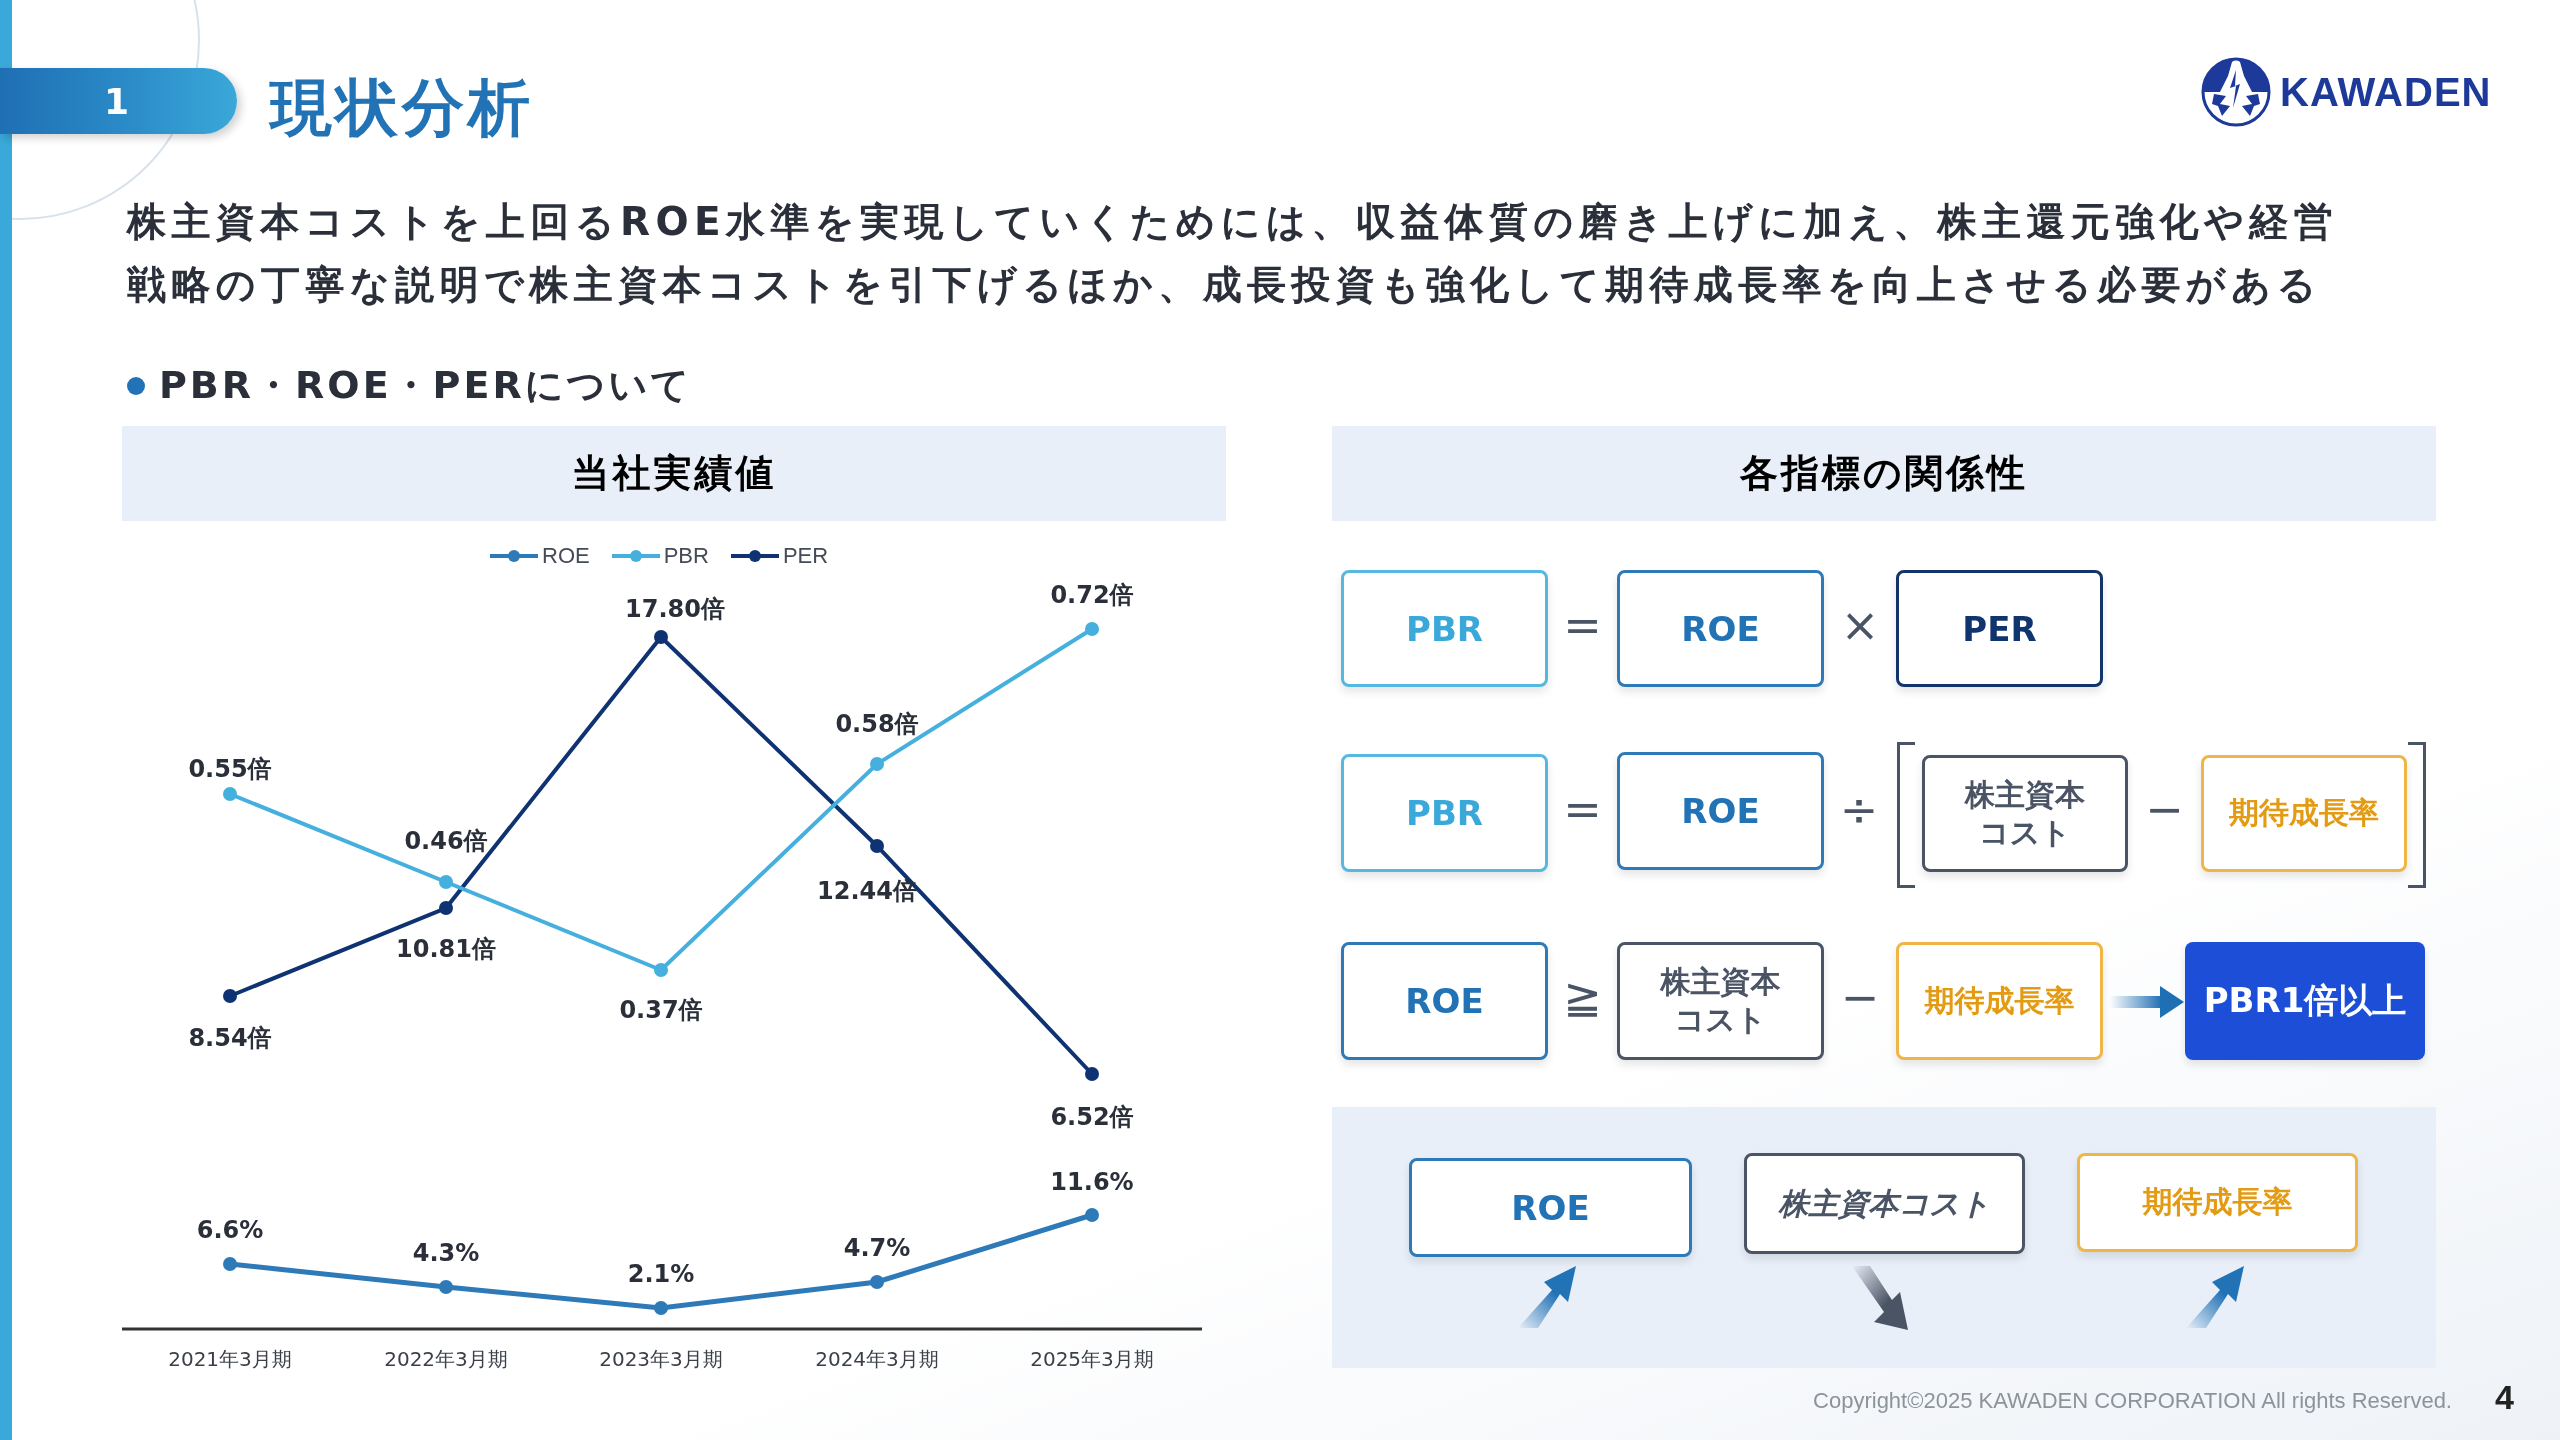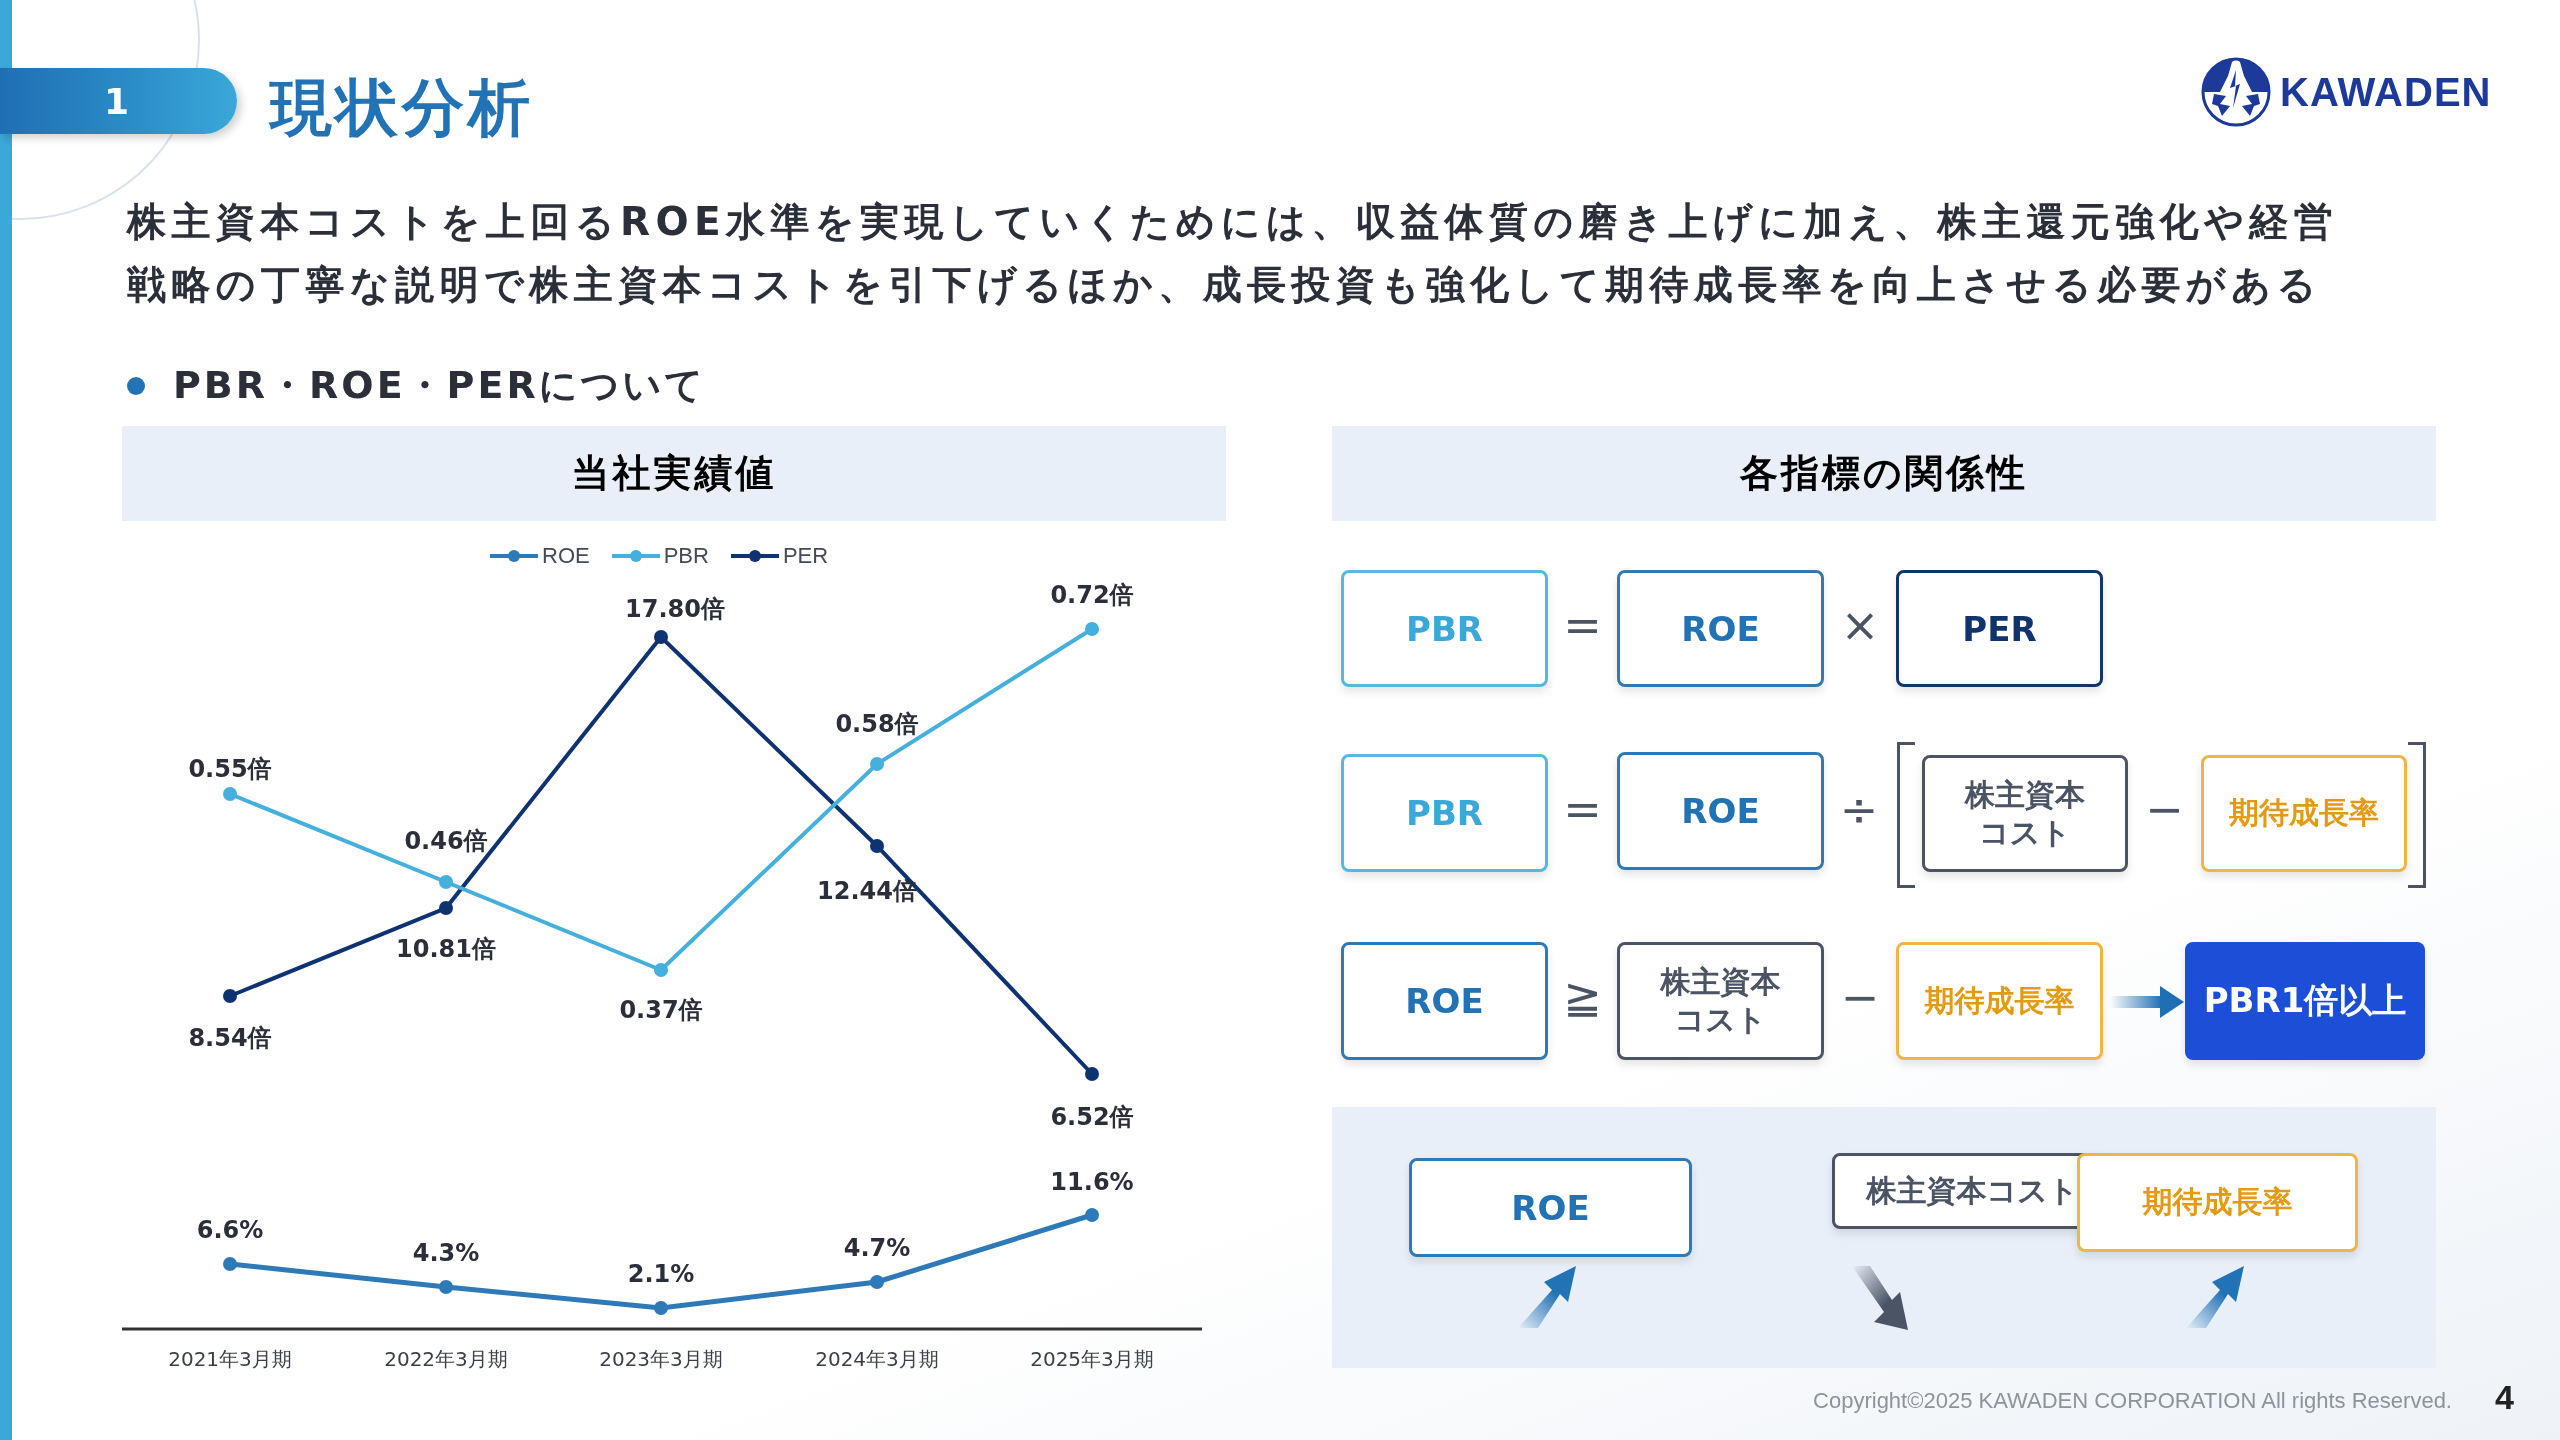--- a/index.html
+++ b/index.html
@@ -32,21 +32,21 @@
   }
   .logo { left: 2200px; top: 54px; height: 76px; display: flex; align-items: center; gap: 8px; }
   .logo-text { font-family: "Liberation Sans", sans-serif; font-weight: bold; font-size: 40px; color: #1d3a9a; letter-spacing: 1px; }
   .lead {
     left: 127px; top: 190px; width: 2330px;
     font-size: 39px; font-weight: bold; line-height: 63px; color: #2a2f3a;
     letter-spacing: 5.4px;
   }
   .section-heading {
     left: 127px; top: 360px; font-size: 38px; font-weight: bold; color: #2a2f3a;
-    display: flex; align-items: center; gap: 28px; letter-spacing: 3px;
+    display: flex; align-items: center; gap: 14px; letter-spacing: 3px;
   }
   .section-heading .dot { width: 18px; height: 18px; border-radius: 50%; background: #2272b6; }
   .panel-header {
     top: 426px; height: 95px; background: #e8eff8;
     display: flex; align-items: center; justify-content: center;
     font-size: 38px; font-weight: bold; color: #000000; letter-spacing: 3px;
   }
   .legend {
     left: 490px; top: 543px; display: flex; gap: 22px; font-size: 22px; color: #444b56;
     font-family: "Liberation Sans", sans-serif;
@@ -248,21 +248,21 @@
   <polygon points="50,2 74,18 50,34" fill="#1f6fb4"></polygon>
 </svg>
 <div class="box b-result" style="left:2185px; top:942px; width:240px; height:118px;">
   <span>PBR1倍以上</span>
 </div>
 
 <div class="abs bottom-panel"></div>
 <div class="box b-roe" style="left:1409px; top:1158px; width:283px; height:99px;">
   <span>ROE</span>
 </div>
-<div class="box b-cost" style="left:1832px; top:1153px; width:281px; height:76px;">
+<div class="box b-cost" style="left:1744px; top:1153px; width:281px; height:101px;font-style:italic;">
   <span>株主資本コスト</span>
 </div>
 <div class="box b-growth" style="left:2077px; top:1153px; width:281px; height:99px;">
   <span>期待成長率</span>
 </div>
 
 <svg class="abs" style="left:1510px; top:1262px;" width="80" height="70">
   <defs>
     <linearGradient id="upGrad" x1="0" y1="1" x2="1" y2="0">
       <stop offset="0" stop-color="#2272b6" stop-opacity="0"></stop>

